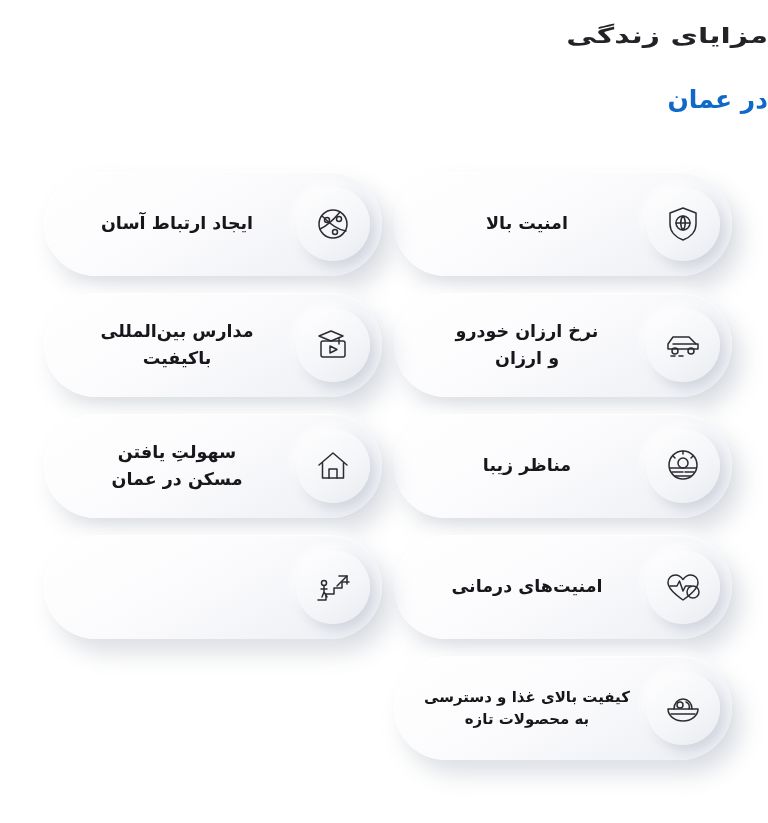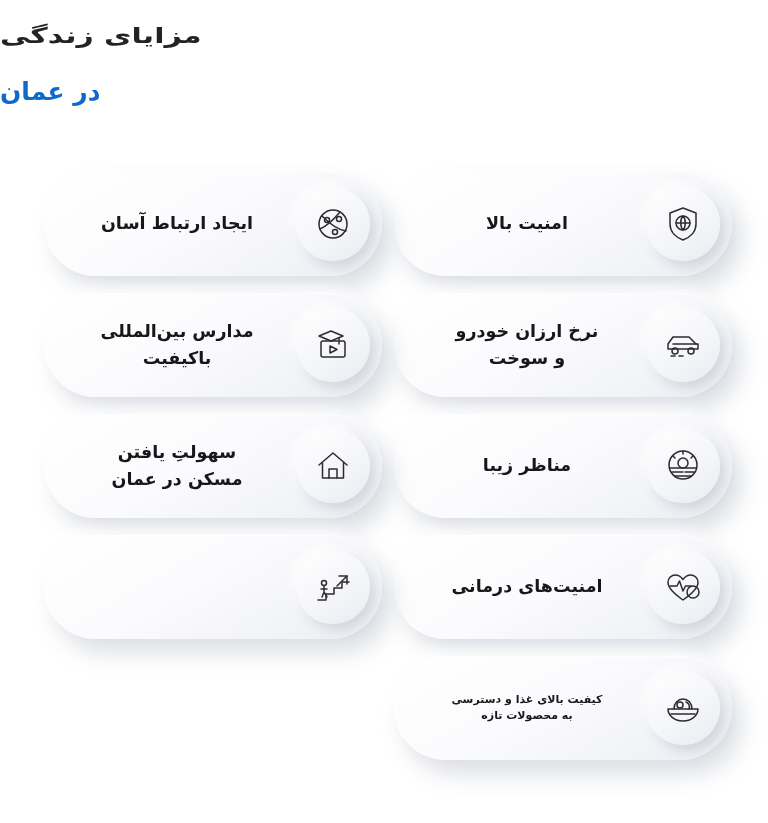--- a/index.html
+++ b/index.html
@@ -13,35 +13,35 @@
     position: relative;
     width: 768px; height: 823px;
     background: #ffffff;
     overflow: hidden;
   }
 
   
   .header {
     position: absolute;
     top: 22px; left: 0; right: 0;
-    text-align: left;
+    text-align: right;
   }
   .title-main {
     font-size: 30px;
     font-weight: bold;
     color: #1b1b1f;
     letter-spacing: -1px;
     line-height: 1.25;
     
     transform: scaleY(0.72);
     transform-origin: top center;
     opacity: 0.96;
   }
   .title-sub {
-    margin-top: 16px;
+    margin-top: 24px;
     font-size: 25px;
     font-weight: bold;
     color: #0f69c9;
     line-height: 1.25;
   }
 
   
   .grid {
     position: absolute;
     top: 172px;
@@ -79,21 +79,21 @@
     flex: 1;
     text-align: center;
     font-size: 17.5px;
     font-weight: bold;
     color: #17171b;
     line-height: 1.55;
     padding: 0 6px 0 2px;
     letter-spacing: -0.2px;
   }
   .card .label.small {
-    font-size: 11px;
+    font-size: 15px;
     line-height: 1.5;
   }
 
   .icon-badge {
     flex: 0 0 auto;
     width: 74px; height: 74px;
     border-radius: 50%;
     background: linear-gradient(145deg, #ffffff 0%, #f4f5f8 60%, #e9ebf1 100%);
     box-shadow:
       5px 6px 12px rgba(140,148,166,0.30),
@@ -151,21 +151,21 @@
             <svg viewBox="0 0 40 40">
               <path d="M5 24 V19 L10 12 H26 L33 19 H35 V24 Z"></path>
               <path d="M10 19 H33"></path>
               <circle cx="12" cy="26" r="3"></circle>
               <circle cx="28" cy="26" r="3"></circle>
               <path d="M8 31 H12 M16 31 H20"></path>
             </svg>
           </div>
           <div class="label">
               <div>نرخ ارزان خودرو</div>
-              <div>و سوخت</div>
+              <div>و ارزان</div>
             </div>
         </div>
 
         <div class="card">
           <div class="icon-badge">
             <svg viewBox="0 0 40 40">
               <circle cx="20" cy="19" r="14"></circle>
               <circle cx="20" cy="17" r="5"></circle>
               <path d="M7 22 H33 M9 26 H20 M22 26 H31 M12 30 H28"></path>
               <path d="M20 8 V5 M28 12 L30 10 M12 12 L10 10"></path>

